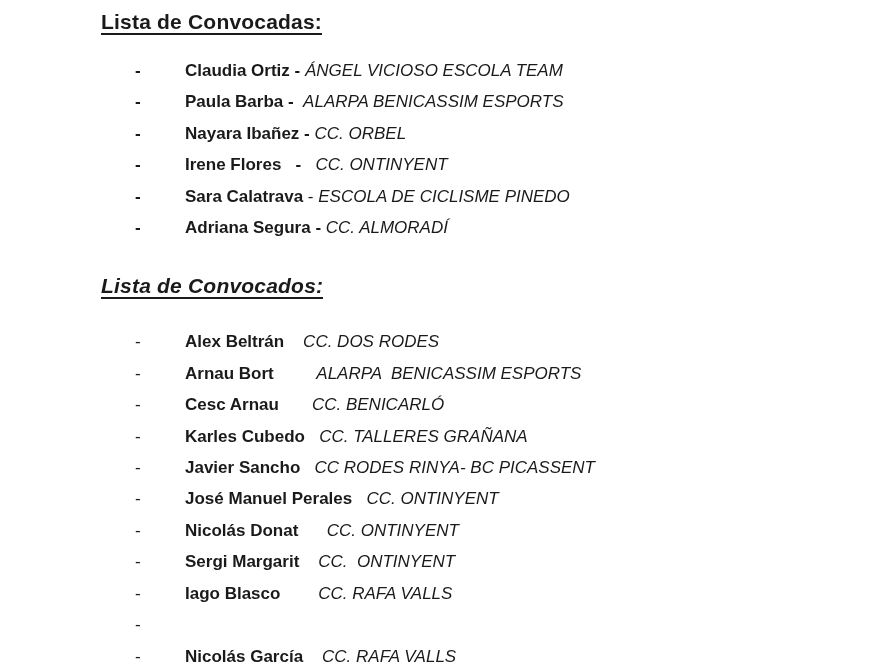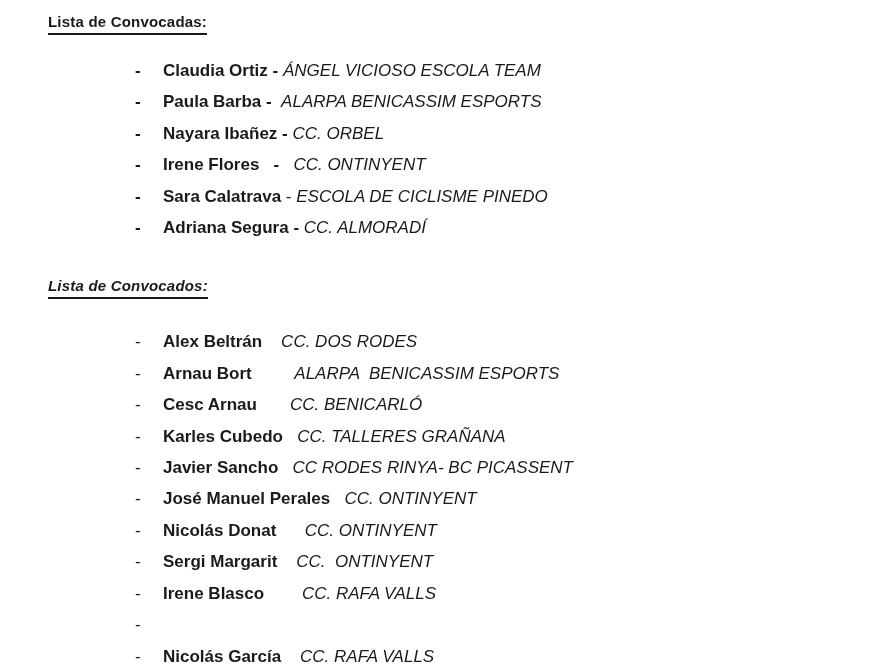--- a/index.html
+++ b/index.html
@@ -5,22 +5,22 @@
   * { margin: 0; padding: 0; box-sizing: border-box; }
   html, body { width: 880px; height: 664px; }
   body {
     background: #ffffff;
     color: #1a1a1a;
     font-family: "Liberation Sans", sans-serif;
     overflow: hidden;
   }
   .page { padding-top: 12px; }
   .heading {
-    margin-left: 48px;
-    font-size: 15px;
+    margin-left: 101px;
+    font-size: 21px;
     font-weight: 700;
     line-height: 20px;
     letter-spacing: 0.2px;
   }
   .heading .u {
     display: inline-block;
     border-bottom: 2px solid #1a1a1a;
     padding-bottom: 1px;
   }
   .heading2 { margin-top: 33px; font-style: italic; }
@@ -34,21 +34,21 @@
     font-size: 17px;
     white-space: pre;
   }
   .dash {
     display: inline-block;
     margin-left: 135px;
     width: 28px;
     flex: none;
   }
   .b { font-weight: 700; }
-  .name { font-weight: 700; }
+  .name { font-weight: 700; margin-left: 22px; }
   .team { font-style: italic; }
 </style>
 </head>
 <body>
 
 <div class="page">
 
   <div class="heading">
     <span class="u">Lista de Convocadas:</span>
   </div>
@@ -112,21 +112,21 @@
     <li class="row">
       <span class="dash">-</span>
       <span><span class="name">Nicolás Donat</span><span>      </span><span class="team">CC. ONTINYENT</span></span>
     </li>
     <li class="row">
       <span class="dash">-</span>
       <span><span class="name">Sergi Margarit</span><span>    </span><span class="team">CC.  ONTINYENT</span></span>
     </li>
     <li class="row">
       <span class="dash">-</span>
-      <span><span class="name">Irene Blasco</span><span>        </span><span class="team">CC. RAFA VALLS</span></span>
+      <span><span class="name">Iago Blasco</span><span>        </span><span class="team">CC. RAFA VALLS</span></span>
     </li>
     <li class="row">
       <span class="dash">-</span>
     </li>
     <li class="row">
       <span class="dash">-</span>
       <span><span class="name">Nicolás García</span><span>    </span><span class="team">CC. RAFA VALLS</span></span>
     </li>
   </ul>
 

